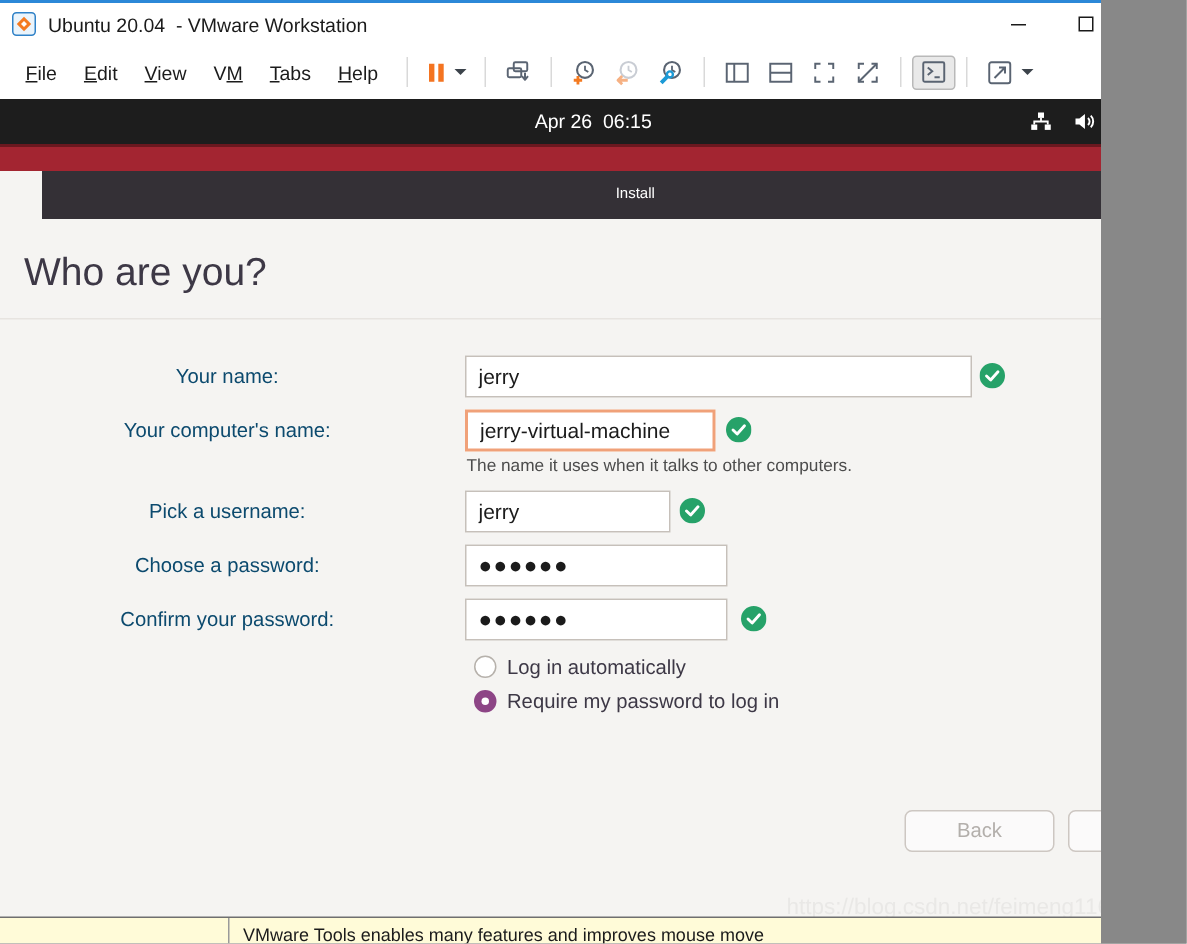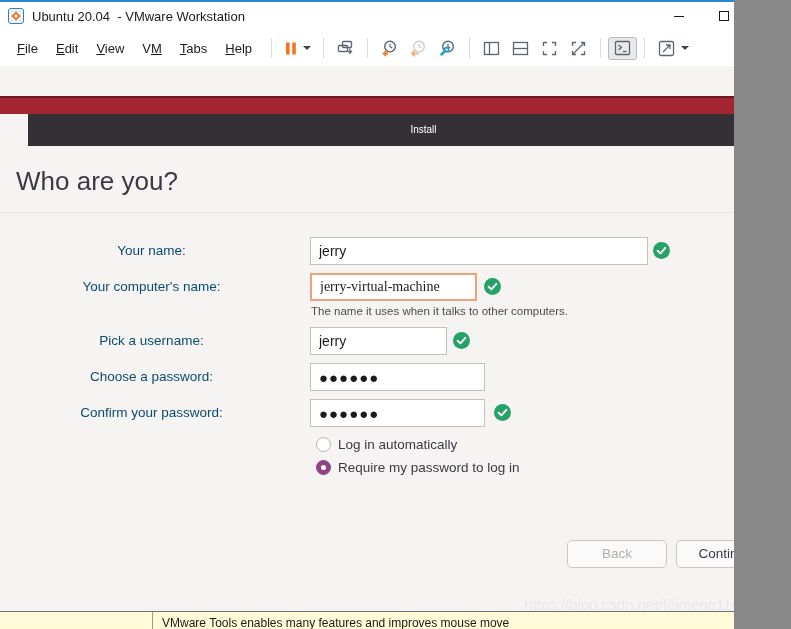--- a/index.html
+++ b/index.html
@@ -51,34 +51,34 @@
   .heading { position:absolute; left:16px; top:166px; font-size:26px; color:#3d3846; }
   .heading-rule { position:absolute; top:212px; left:0; width:791px; height:1px; background:#e7e4e0; }
   
   .flabel { position:absolute; left:0; width:303px; height:28px; line-height:28px;
             text-align:center; font-size:13.5px; color:#0c4a6e; }
   .finput {
     position:absolute; height:28px; background:#fff; border:1px solid #c6c0ba;
     border-radius:0; font-size:14px; color:#1b1b1b; padding:0 8px;
     font-family:"Liberation Sans","DejaVu Sans",sans-serif; outline:none;
   }
-  .finput.focused { border:2px solid #f0a179;font-family:Liberation Serif, serif; }
+  .finput.focused { border:2px solid #f0a179; }
   .pw { letter-spacing:1px; font-size:15px; font-weight:bold; }
   .hint { position:absolute; left:311px; top:305px; font-size:11.5px; color:#4c4c4c; }
   .check { position:absolute; width:17px; height:17px; }
   .strength { position:absolute; left:494px; top:363px; height:28px; line-height:28px;
               font-size:12.5px; font-weight:bold; color:#f08437; }
   .radio-row { position:absolute; left:316px; display:flex; align-items:center; gap:7px;
                font-size:13.5px; color:#3d3846; }
   .radio { width:15px; height:15px; border-radius:50%; border:1px solid #b6b1ab; background:#fff; }
   .radio.sel { background:#8d4586; border-color:#8d4586; position:relative; }
   .radio.sel::after { content:""; position:absolute; left:4px; top:4px; width:5px; height:5px;
                       border-radius:50%; background:#fff; }
   .btn { position:absolute; height:28px; background:#fbfafa; border:1px solid #cdc7c2;
-         border-radius:5px; font-size:13.5px; text-align:center; line-height:26px; }
+         border-radius:5px; font-size:13.5px; text-align:center; line-height:26px;margin-left:36px; }
   .btn.back { color:#b3afab; }
   .btn.cont { color:#3d3846; }
   .watermark { position:absolute; right:-6px; top:596px; font-size:15px; color:#e9e8e6;
                white-space:nowrap; }
   
   .status-rule { position:absolute; top:611px; left:0; width:791px; height:1px; background:#6f6f6f; }
   .statusbar { position:absolute; top:612px; left:0; width:791px; height:17px; background:#fffbd8; }
   .status-sep { position:absolute; left:152px; top:0; width:1px; height:17px; background:#9a9a9a; }
   .status-text { position:absolute; left:162px; top:4px; font-size:12px; color:#1b1b1b; white-space:nowrap; }
   svg { display:block; }
@@ -207,20 +207,40 @@
 
     <div class="tb-btn">
       <svg width="19" height="19" viewBox="0 0 19 19" fill="none" stroke="#5a6472" stroke-width="1.3">
         <rect x="2.5" y="2.5" width="14" height="14" rx="1.5"></rect>
         <path d="M6 13 L13 6 M9 6 h4 v4"></path>
       </svg>
       <span class="caret"></span>
     </div>
   </div>
 
+  <div class="guest-topbar">
+    <div class="clock">Apr 26  06:15</div>
+    <div class="tray">
+      <svg width="16" height="16" viewBox="0 0 16 16">
+        <rect x="6" y="2" width="4" height="3.6" fill="#fff"></rect>
+        <rect x="1.5" y="10" width="4" height="3.6" fill="#fff"></rect>
+        <rect x="10.5" y="10" width="4" height="3.6" fill="#fff"></rect>
+        <path d="M8 5.6 V8 M3.5 10 V8 H12.5 V10" stroke="#fff" stroke-width="1.2" fill="none"></path>
+      </svg>
+      <svg width="16" height="16" viewBox="0 0 16 16">
+        <path d="M2 6 h2.6 L8.3 3 v10 L4.6 10 H2 z" fill="#fff"></path>
+        <path d="M10.3 5.6 a3.2 3.2 0 0 1 0 4.8 M12.2 4.1 a5.6 5.6 0 0 1 0 7.8" stroke="#fff" stroke-width="1.3" fill="none"></path>
+      </svg>
+      <svg width="16" height="16" viewBox="0 0 16 16">
+        <path d="M8 2.2 v5" stroke="#fff" stroke-width="1.5"></path>
+        <path d="M5.1 4.2 a4.7 4.7 0 1 0 5.8 0" stroke="#fff" stroke-width="1.5" fill="none"></path>
+      </svg>
+      <span class="caret"></span>
+    </div>
+  </div>
 
   <div class="red-strip"></div>
 
   <div class="install-bar">Install</div>
 
   <div class="content"></div>
   <div class="heading">Who are you?</div>
   <div class="heading-rule"></div>
 
   <div class="flabel" style="top:237px">Your name:</div>

